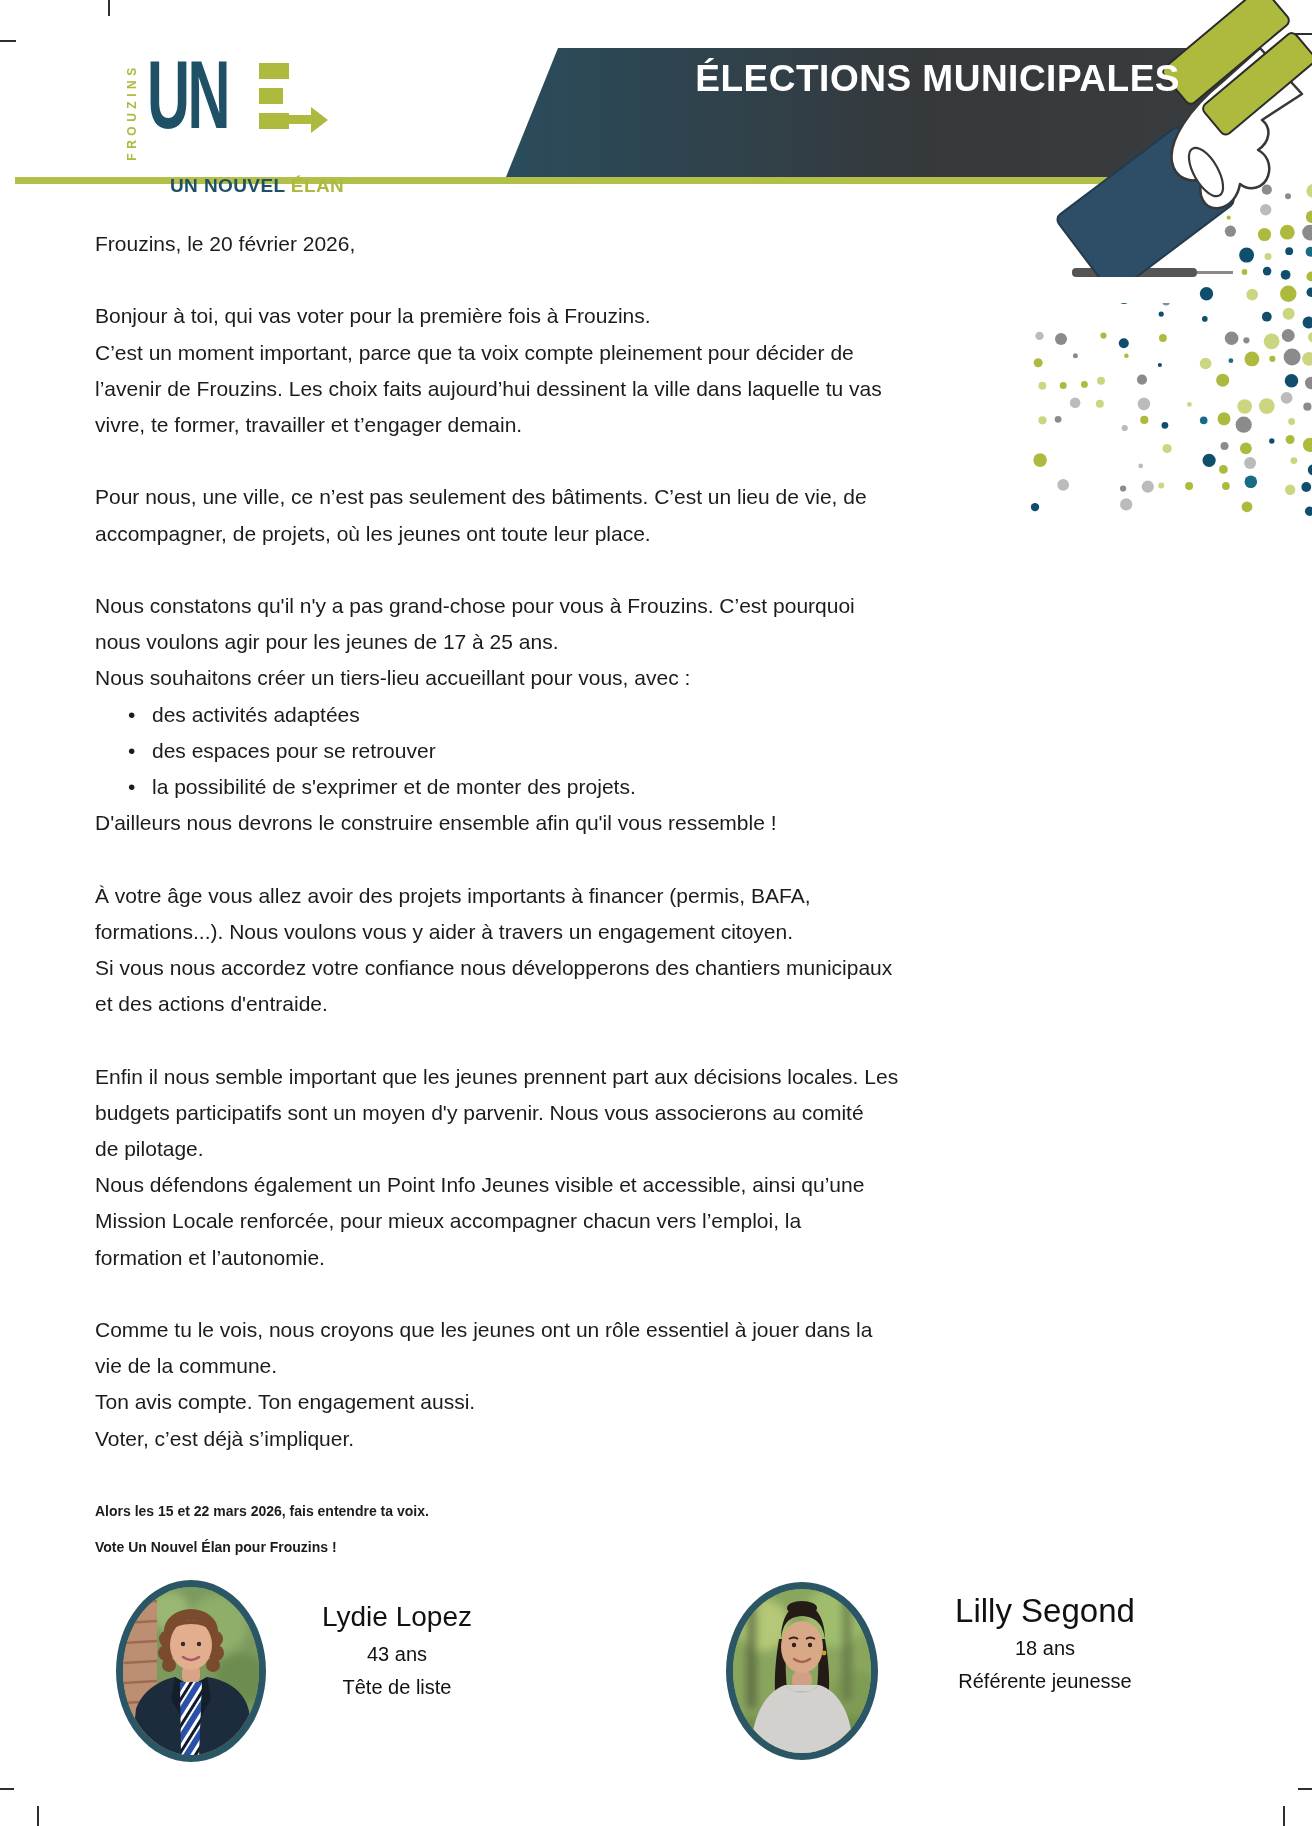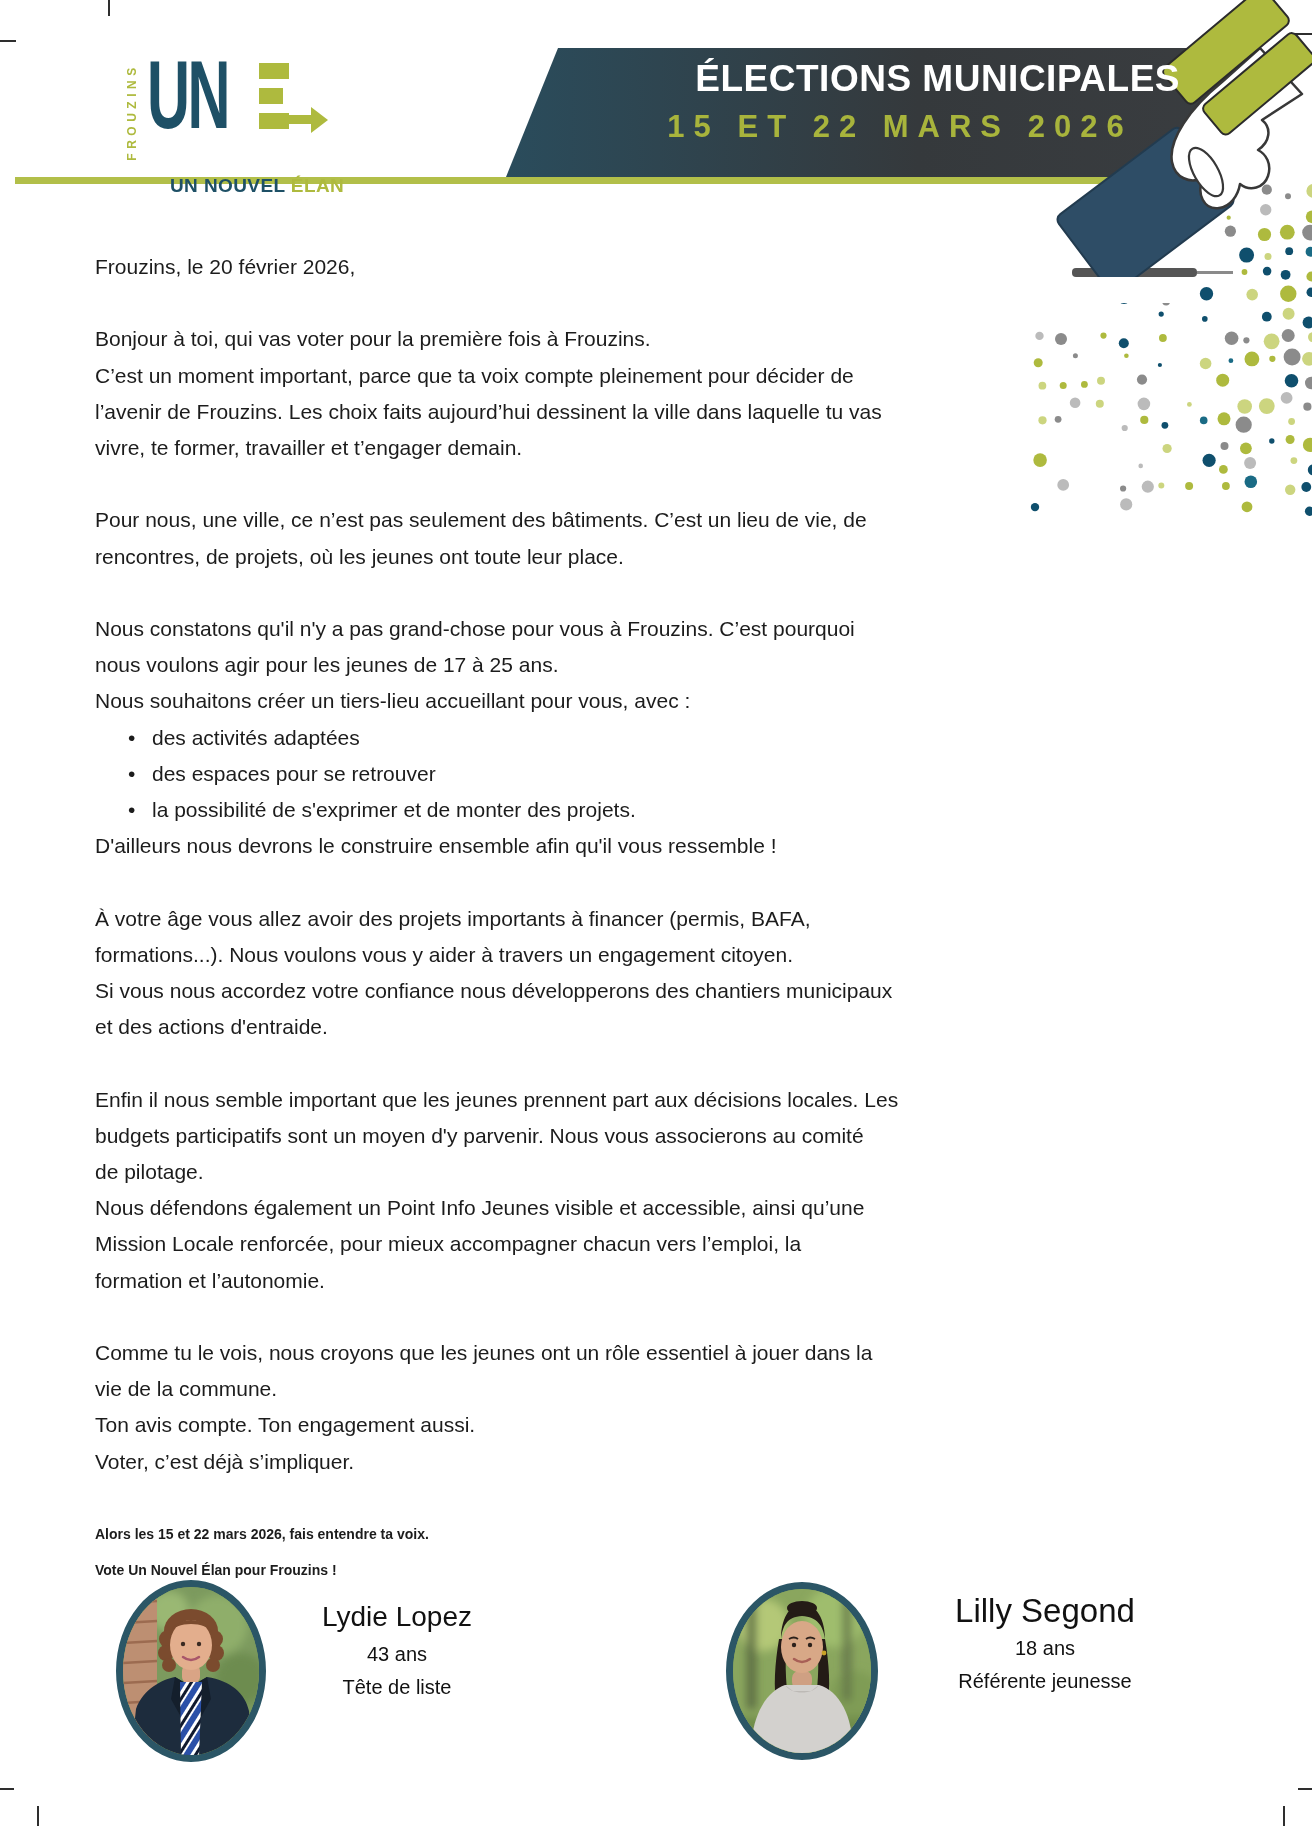--- a/index.html
+++ b/index.html
@@ -34,21 +34,21 @@
   .tag-teal{color:#1E5066;} .tag-olive{color:#AEBA3E;}
   
   .banner-title{position:absolute;left:620px;top:58px;width:560px;text-align:right;
       color:#ffffff;font-size:37px;font-weight:700;letter-spacing:0.5px;white-space:nowrap;}
   .banner-dates{position:absolute;left:620px;top:109px;width:560px;text-align:center;
       color:#A8B43C;font-size:31px;font-weight:700;letter-spacing:9px;white-space:nowrap;}
   
   .hdr-svg{position:absolute;left:0;top:0;width:1312px;height:560px;}
   
   .letter{position:absolute;left:95px;top:226px;width:960px;font-size:21px;
-      line-height:36.2px;letter-spacing:0px;margin-top:23px;}
+      line-height:36.2px;letter-spacing:0px;}
   .letter p{margin:0 0 36.2px 0;white-space:pre;}
   .letter p.tight{margin-bottom:0;}
   .letter ul{list-style:none;margin:0;padding:0 0 0 33px;}
   .letter li{line-height:36.2px;white-space:pre;}
   .letter li::before{content:"•";display:inline-block;width:24px;color:#1c1c1c;}
   .letter .cta{font-weight:700;font-size:14px;margin-bottom:0;}
   
   .photo{position:absolute;border:7px solid #2B5666;border-radius:50%;overflow:hidden;background:#7c9a5e;}
   .photo svg{display:block;}
   .photo-lydie{left:116px;top:1580px;width:136px;height:168px;}
@@ -227,30 +227,29 @@
           <div class="head"></div>
       </div>
       <div class="logo-tagline">
         <span class="tag-teal">UN NOUVEL</span>
         <span class="tag-olive">ÉLAN</span>
       </div>
     </div>
   </div>
 
   <div class="banner-title">ÉLECTIONS MUNICIPALES</div>
-  <div class="banner-dates">15 ET 22 MARS 2026</div>
 
   <main class="letter">
     <p>Frouzins, le 20 février 2026,</p>
     <p>Bonjour à toi, qui vas voter pour la première fois à Frouzins.
 C’est un moment important, parce que ta voix compte pleinement pour décider de
 l’avenir de Frouzins. Les choix faits aujourd’hui dessinent la ville dans laquelle tu vas
 vivre, te former, travailler et t’engager demain.</p>
     <p>Pour nous, une ville, ce n’est pas seulement des bâtiments. C’est un lieu de vie, de
-rencontres, de projets, où les jeunes ont toute leur place.</p>
+accompagner, de projets, où les jeunes ont toute leur place.</p>
     <p class="tight">Nous constatons qu'il n'y a pas grand-chose pour vous à Frouzins. C’est pourquoi
 nous voulons agir pour les jeunes de 17 à 25 ans.
 Nous souhaitons créer un tiers-lieu accueillant pour vous, avec :</p>
     <ul>
       <li>des activités adaptées</li>
       <li>des espaces pour se retrouver</li>
       <li>la possibilité de s'exprimer et de monter des projets.</li>
     </ul>
     <p>D'ailleurs nous devrons le construire ensemble afin qu'il vous ressemble !</p>
     <p>À votre âge vous allez avoir des projets importants à financer (permis, BAFA,

